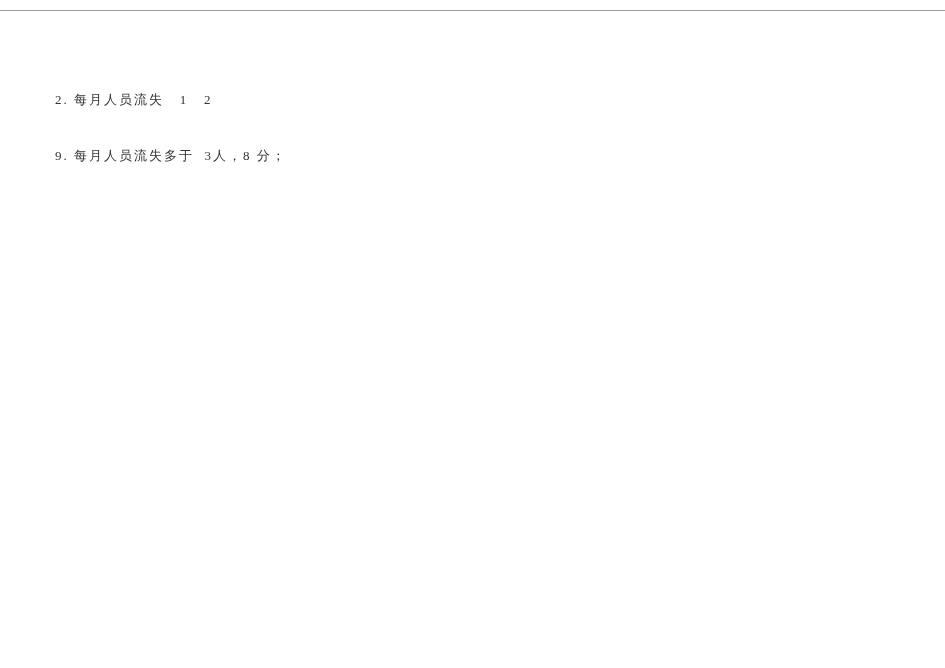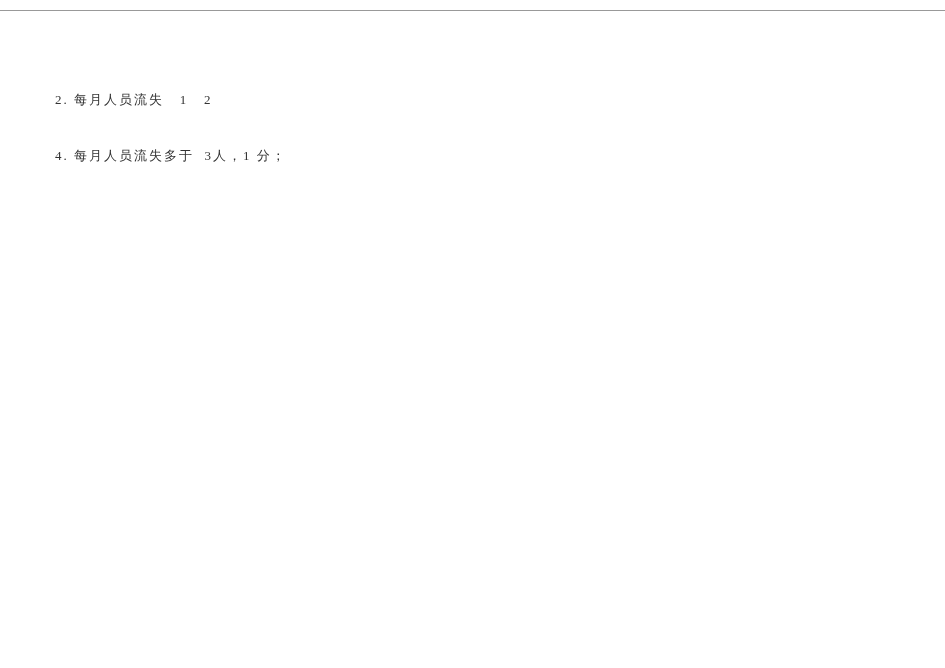--- a/index.html
+++ b/index.html
@@ -36,14 +36,14 @@
       display: block;
     }
   </style>
 </head>
 <body>
 
 <div class="top-rule"></div>
 
 <div class="content">
   <span class="line">2. 每月人员流失   1   2</span>
-  <span class="line"><span>4. 每月人员流失多于  </span><span>3人，1 分；</span></span>
+  <span class="line"><span>9. 每月人员流失多于  </span><span>3人，8 分；</span></span>
 </div>
 
 </body></html>

